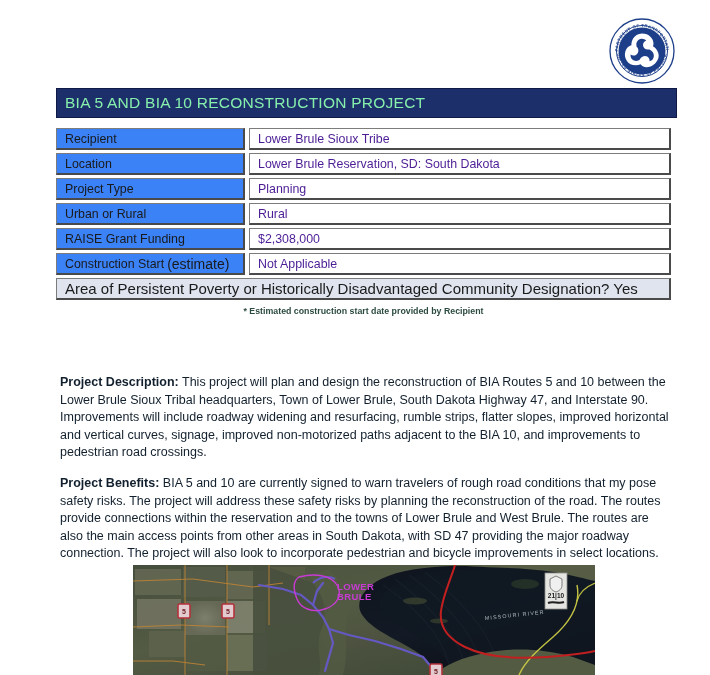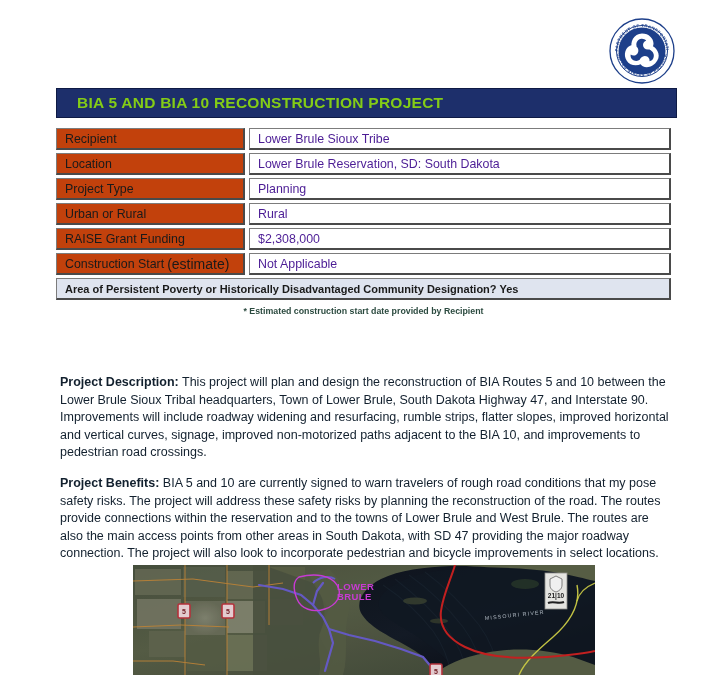--- a/index.html
+++ b/index.html
@@ -34,44 +34,44 @@
     top: 88px;
     width: 621px;
     height: 30px;
     background: #1d2f6b;
     border: 1px solid #0e1a44;
     box-sizing: border-box;
     display: flex;
     align-items: center;
   }
   #title-banner .title-text {
-    color: #84cc16;
+    color: #86efac;
     font-size: 15.5px;
-    font-weight: bold;
+    font-weight: normal;
     letter-spacing: 0.25px;
-    padding-left: 20px;
+    padding-left: 8px;
     white-space: nowrap;
   }
 
   
   #info-table {
     position: absolute;
     left: 56px;
     top: 128px;
     width: 615px;
   }
   .info-row {
     display: flex;
     margin-bottom: 3px;
     height: 22px;
   }
   .cell-label {
     width: 189px;
     box-sizing: border-box;
-    background: #c2410c;
+    background: #3b82f6;
     border: 1px solid #7c7c7c;
     border-right: 2px solid #4a4a4a;
     border-bottom: 2px solid #4a4a4a;
     display: flex;
     align-items: center;
     padding-left: 8px;
     font-size: 12.4px;
     color: #1a1a1a;
     white-space: nowrap;
   }
@@ -103,24 +103,23 @@
   #designation-row .cell-full {
     flex: 1;
     box-sizing: border-box;
     background: #dfe4ef;
     border: 1px solid #7c7c7c;
     border-right: 2px solid #4a4a4a;
     border-bottom: 2px solid #4a4a4a;
     display: flex;
     align-items: center;
     padding-left: 8px;
-    font-size: 11px;
+    font-size: 15px;
     color: #1a1a1a;
     white-space: nowrap;
-    font-weight: bold;
   }
 
   
   #table-footnote {
     position: absolute;
     left: 56px;
     top: 306px;
     width: 615px;
     text-align: center;
     font-size: 8.8px;

